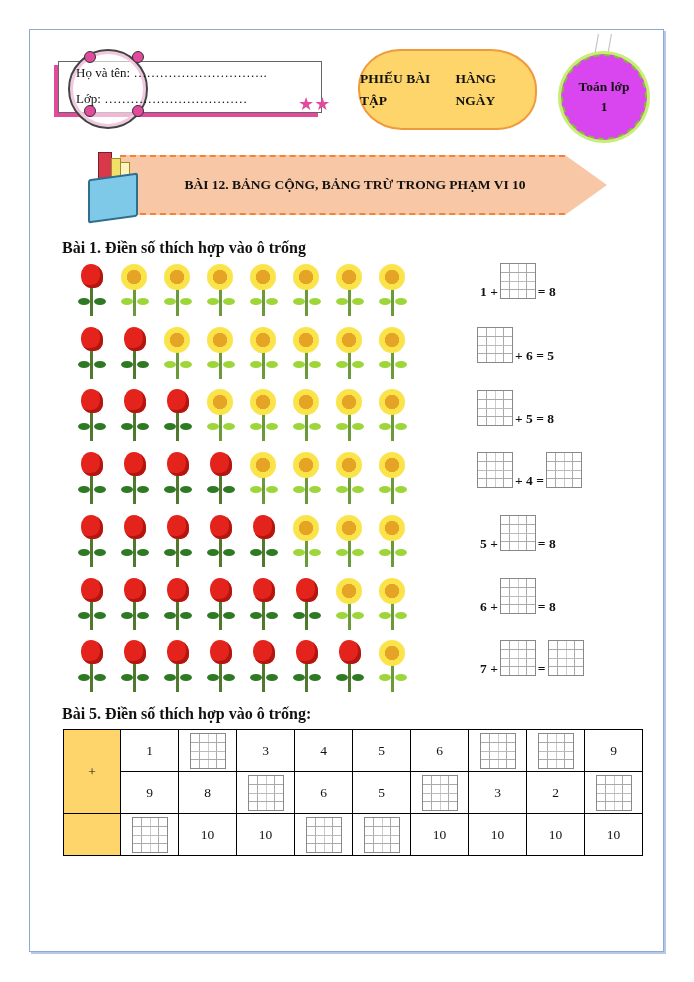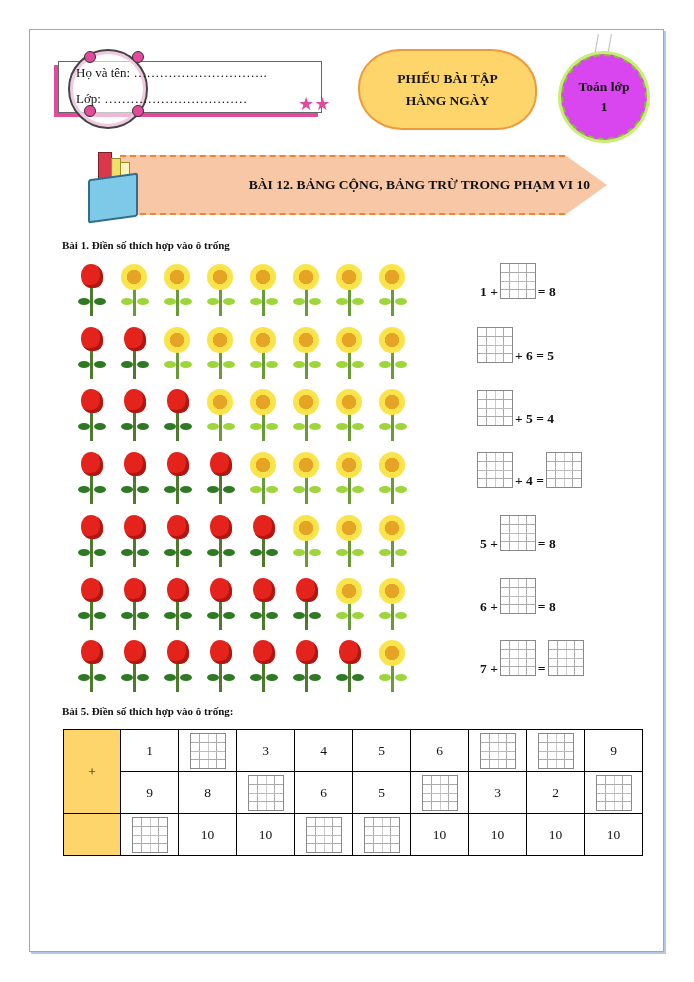--- a/index.html
+++ b/index.html
@@ -6,35 +6,35 @@
   body{width:694px;height:982px;position:relative;overflow:hidden;font-family:"Liberation Serif","DejaVu Serif",serif;color:#111;}
   .page-border{position:absolute;left:29px;top:29px;width:633px;height:921px;border:1px solid #8fa9d6;box-shadow:2px 2px 0 #b7c7e6;}
   
   .namebox{position:absolute;left:52px;top:57px;width:272px;height:58px;}
   .namebox .frame{position:absolute;left:6px;top:4px;width:262px;height:50px;border:1px solid #666;background:#fff;box-shadow:-4px 4px 0 #e24a9c;}
   .namebox .circle{position:absolute;left:16px;top:-8px;width:76px;height:76px;border-radius:50%;border:2px solid #444;background:rgba(255,255,255,0.6);box-shadow:inset 0 0 0 3px #f3c7e0;}
   .namebox .dot{position:absolute;width:10px;height:10px;border-radius:50%;background:#e24a9c;border:1px solid #333;}
   .namebox .line{position:absolute;left:24px;font-size:13px;white-space:nowrap;}
   .namebox .stars{position:absolute;left:246px;top:38px;color:#e24a9c;font-size:18px;line-height:1;}
   
-  .cloud{position:absolute;left:358px;top:49px;width:175px;height:77px;background:#fdd56a;border:2px solid #f09a3e;border-radius:42px 46px 40px 44px / 38px 40px 36px 40px;display:flex;flex-direction:column;align-items:center;justify-content:center;font-weight:bold;font-size:13.5px;line-height:22px;}
+  .cloud{position:absolute;left:358px;top:49px;width:175px;height:77px;background:#fdd56a;border:2px solid #f09a3e;border-radius:42px 46px 40px 44px / 38px 40px 36px 40px;display:flex;align-items:center;justify-content:center;font-weight:bold;font-size:13.5px;line-height:22px;}
   
   .badge{position:absolute;left:561px;top:54px;width:82px;height:82px;border-radius:50%;background:#d946ef;border:2px dashed #88b83a;box-shadow:0 0 0 3px #c9ee78;display:flex;flex-direction:column;align-items:center;justify-content:center;font-weight:bold;font-size:13.5px;line-height:20px;}
   .badge-string{position:absolute;left:596px;top:34px;width:12px;height:22px;border-left:1px solid #bbb;border-right:1px solid #bbb;transform:skewX(-10deg);}
   
   .banner{position:absolute;left:120px;top:155px;width:445px;height:56px;background:#f8c7a6;border-top:2px dashed #f08436;border-bottom:2px dashed #f08436;}
   .banner-tip{position:absolute;left:565px;top:155px;width:0;height:0;border-top:30px solid transparent;border-bottom:30px solid transparent;border-left:42px solid #f8c7a6;}
-  .banner-text{position:absolute;left:120px;top:155px;width:470px;height:60px;display:flex;flex-direction:column;align-items:flex-end;justify-content:center;font-weight:bold;font-size:13.5px;line-height:24px;}
+  .banner-text{position:absolute;left:120px;top:155px;width:470px;height:60px;display:flex;align-items:center;justify-content:center;font-weight:bold;font-size:13.5px;line-height:24px;}
   .holder{position:absolute;left:84px;top:148px;width:62px;height:72px;}
   .holder .box{position:absolute;left:4px;top:28px;width:46px;height:40px;background:#7ec8e8;border:2px solid #2f6e8c;border-radius:3px;transform:skewY(-8deg);}
   .holder .b1{position:absolute;left:14px;top:4px;width:12px;height:42px;background:#d8384a;border:1px solid #7a1f2a;}
   .holder .b2{position:absolute;left:27px;top:10px;width:8px;height:36px;background:#f0e06a;border:1px solid #9a8a2a;}
   .holder .b3{position:absolute;left:36px;top:14px;width:8px;height:32px;background:#fff4c0;border:1px solid #9a8a2a;}
   
-  .sec-title{position:absolute;left:62px;font-weight:bold;font-size:11px;}
+  .sec-title{position:absolute;left:62px;font-weight:bold;font-size:16px;}
   .flower-row{position:absolute;left:70px;display:flex;gap:0;}
   .flower{width:43px;height:56px;position:relative;}
   .flower .stem{position:absolute;left:20px;top:22px;width:3px;height:32px;background:#5e8a3a;}
   .flower .leafL,.flower .leafR{position:absolute;top:36px;width:12px;height:7px;border-radius:50%;}
   .flower .leafL{left:8px;}
   .flower .leafR{left:24px;}
   .rose .head{position:absolute;left:11px;top:2px;width:22px;height:24px;background:#e4231c;border-radius:45% 55% 40% 50%;box-shadow:inset -3px -3px 0 #b3160f;}
   .rose .leafL,.rose .leafR{background:#2e7a23;}
   .rose .stem{background:#4f7a2e;}
   .sun .head{position:absolute;left:8px;top:2px;width:26px;height:26px;border-radius:50%;background:radial-gradient(circle,#e6a426 0 38%,#fbe44a 40% 70%,#f5c61c 72%);}
@@ -460,21 +460,21 @@
   <span>1 +</span>
   <div class="gridbox"></div>
   <span>= 8</span>
 </div>
 <div class="eq" style="top:327px;left:477px">
   <div class="gridbox"></div>
   <span>+ 6 = 5</span>
 </div>
 <div class="eq" style="top:390px;left:477px">
   <div class="gridbox"></div>
-  <span>+ 5 = 4</span>
+  <span>+ 5 = 8</span>
 </div>
 <div class="eq" style="top:452px;left:477px">
   <div class="gridbox"></div>
   <span>+ 4 =</span>
   <div class="gridbox"></div>
 </div>
 <div class="eq" style="top:515px">
   <span>5 +</span>
   <div class="gridbox"></div>
   <span>= 8</span>

